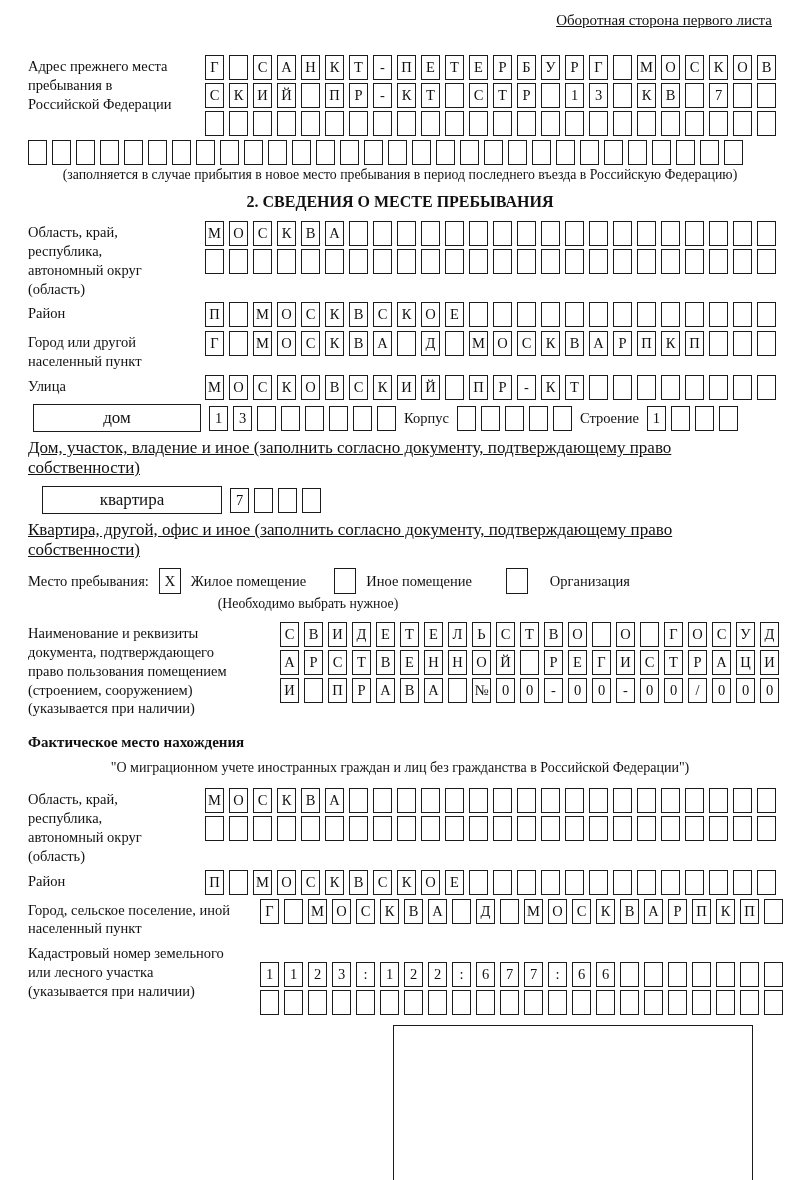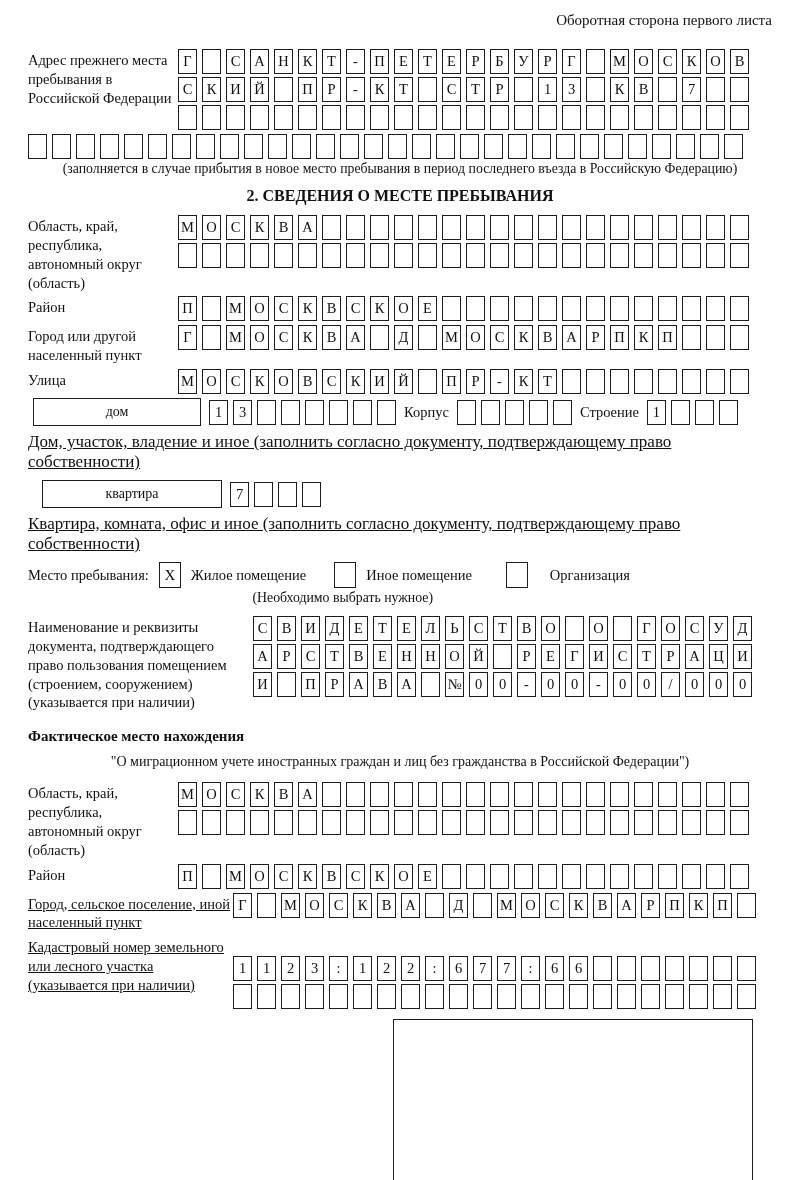--- a/index.html
+++ b/index.html
@@ -3,25 +3,25 @@
 <meta charset="utf-8">
 <style>
   html,body { margin:0; padding:0; background:#ffffff; }
   body {
     width:800px; height:1180px;
     box-sizing:border-box;
     padding:12px 28px 0 28px;
     font-family:"Liberation Serif","DejaVu Serif",serif;
     color:#111;
   }
-  .header-note { text-align:right; font-size:15px; margin-bottom:20px; }
-
-  .field { display:flex; align-items:flex-start; margin-bottom:4px; }
+  .header-note { text-align:right; font-size:15px; margin-bottom:26px;text-decoration:underline; }
+
+  .field { display:flex; align-items:flex-start; margin-bottom:4px;gap:27px; }
   .flabel { font-size:14.5px; line-height:1.3; flex:0 0 auto; padding-top:2px; }
-  .w150 { width:150px; } .w225 { width:225px; } .w205 { width:205px;text-decoration:underline; }
+  .w150 { width:150px; } .w225 { width:225px; } .w205 { width:205px; }
 
   .grid-rows { display:flex; flex-direction:column; gap:3px; }
   .grid { display:flex; gap:5px; }
   .cell {
     width:19px; height:25px; box-sizing:border-box;
     border:1.6px solid #1c1c1c;
     display:flex; align-items:center; justify-content:center;
     font-size:14.5px; flex:0 0 auto;
   }
   .fullrow { margin:0 0 2px 0; }
@@ -30,33 +30,33 @@
   .small-caption { font-size:17px; margin:2px 0 8px 0;text-decoration:underline; }
 
   .sec-title { text-align:center; font-weight:bold; font-size:16px; margin:0 0 10px 0; }
   .sub-title { text-align:left; font-weight:bold; font-size:15px; margin:16px 0 8px 0; }
   .sub-caption { text-align:center; font-size:14px; line-height:1.35; margin-bottom:10px; }
 
   .inline-row { display:flex; align-items:center; margin:4px 0 6px 0; }
   .bigbox {
     border:1.6px solid #1c1c1c; height:28px; box-sizing:border-box;
     display:flex; align-items:center; justify-content:center;
-    font-size:14px; margin-right:8px;
+    font-size:17px; margin-right:8px;
   }
   .bb-house { width:168px; margin-left:5px; }
   .bb-flat  { width:180px; margin-left:14px; }
   .mini-label { font-size:14.5px; margin:0 8px; }
 
   .chk-row { display:flex; align-items:center; margin:8px 0 2px 0; font-size:14.5px; }
   .chkbox {
     width:22px; height:26px; box-sizing:border-box; border:1.6px solid #1c1c1c;
     display:flex; align-items:center; justify-content:center; font-size:15px;
     margin:0 10px 0 10px; flex:0 0 auto;
   }
-  .chk-note { font-size:13.8px; margin:2px 0 10px 155px; width:250px; text-align:right; }
+  .chk-note { font-size:13.8px; margin:2px 0 10px 155px; width:250px; text-align:center; }
 
   .stamp-box {
     width:360px; height:176px; box-sizing:border-box;
     border:1.6px solid #1c1c1c; margin:10px 0 6px 365px;
   }
   .stamp-caption {
     width:378px; margin-left:356px; text-align:center;
     font-size:13.9px; line-height:1.38;
   }
 </style>
@@ -364,21 +364,21 @@
 
 <div class="inline-row">
   <div class="bigbox bb-flat">квартира</div>
   <div class="grid">
       <span class="cell">7</span>
       <span class="cell"></span>
       <span class="cell"></span>
       <span class="cell"></span>
     </div>
 </div>
-<div class="small-caption">Квартира, комната, офис и иное (заполнить согласно документу, подтверждающему право собственности)</div>
+<div class="small-caption">Квартира, другой, офис и иное (заполнить согласно документу, подтверждающему право собственности)</div>
 
 <div class="chk-row">
   <span>Место пребывания:</span>
   <span class="chkbox">X</span>
   <span>Жилое помещение</span>
   <span class="chkbox" style="margin-left:28px;"></span>
   <span>Иное помещение</span>
   <span class="chkbox" style="margin-left:34px;"></span>
   <span style="margin-left:12px;">Организация</span>
 </div>

